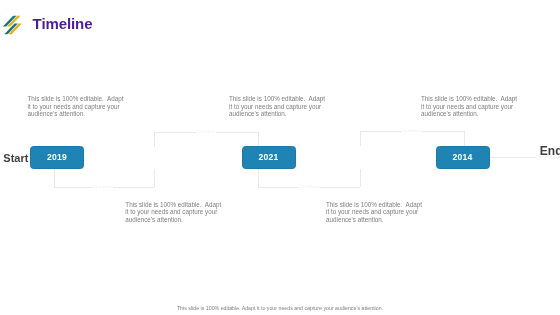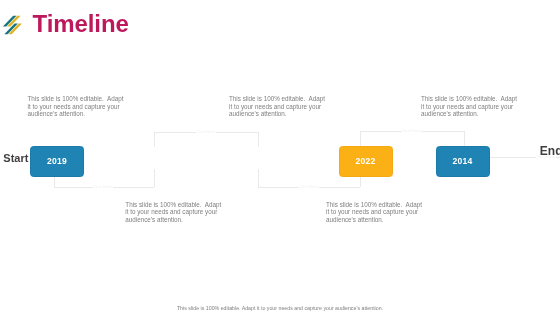--- a/index.html
+++ b/index.html
@@ -1,21 +1,21 @@
 <!DOCTYPE html>
 <html><head>
 <meta charset="utf-8">
 <style>
   html,body{margin:0;padding:0;}
   body{width:560px;height:315px;background:#ffffff;font-family:"Liberation Sans",sans-serif;overflow:hidden;position:relative;}
   .slide{position:absolute;left:0;top:0;width:560px;height:315px;}
   .logo{position:absolute;left:0px;top:0px;width:30px;height:40px;}
-  .title{position:absolute;left:32.6px;top:14px;font-size:24px;font-weight:bold;color:#be185d;letter-spacing:-0.1px;line-height:20px;}
+  .title{position:absolute;left:32.6px;top:14px;font-size:15px;font-weight:bold;color:#4c1d95;letter-spacing:-0.1px;line-height:20px;}
   .desc{position:absolute;white-space:pre-wrap;font-size:6.3px;line-height:7.9px;color:#7f7f7f;width:99px;}
-  .node{position:absolute;height:31px;width:54px;border-radius:3.5px;display:flex;align-items:center;justify-content:center;color:#fff;font-size:8.6px;font-weight:bold;letter-spacing:0.2px;box-sizing:border-box;padding-bottom:1.5px;}
+  .node{position:absolute;height:23px;width:54px;border-radius:3.5px;display:flex;align-items:center;justify-content:center;color:#fff;font-size:8.6px;font-weight:bold;letter-spacing:0.2px;box-sizing:border-box;padding-bottom:1.5px;}
   .blue{background:#1f83b4;border:0.7px solid #1b7aa8;}
   .orange{background:#fbb116;border:0.7px solid #f3a911;}
   .startlbl{position:absolute;font-size:11px;font-weight:bold;color:#3f3f3f;line-height:9px;}
   .endlbl{position:absolute;font-size:12px;font-weight:bold;color:#3f3f3f;line-height:9px;}
   .footer{position:absolute;left:0;width:560px;top:305px;text-align:center;font-size:5.25px;color:#808080;line-height:6px;}
   .hline{position:absolute;height:1px;background:#e9e9e9;}
   .vline{position:absolute;width:1px;background:#e9e9e9;}
   .conlbl{position:absolute;text-align:center;line-height:6.2px;}
   .conlbl span{font-size:4.4px;color:#f0f0f0;background:#ffffff;padding:0 0.5px;}
 </style>
@@ -59,17 +59,17 @@
   <div class="desc" style="left:27.5px;top:94.6px">This slide is 100% editable.  Adapt it to your needs and capture your audience's attention.</div>
   <div class="desc" style="left:229px;top:94.6px">This slide is 100% editable.  Adapt it to your needs and capture your audience's attention.</div>
   <div class="desc" style="left:421px;top:94.6px">This slide is 100% editable.  Adapt it to your needs and capture your audience's attention.</div>
   <div class="desc" style="left:125.3px;top:200.5px">This slide is 100% editable.  Adapt it to your needs and capture your audience's attention.</div>
   <div class="desc" style="left:326px;top:200.5px">This slide is 100% editable.  Adapt it to your needs and capture your audience's attention.</div>
 
   <div class="startlbl" style="left:3.3px;top:153.8px">Start</div>
   <div class="endlbl" style="left:539.8px;top:146.8px">End</div>
 
   <div class="node blue" style="left:30px;top:146px">2019</div>
-  <div class="node orange" style="left:338.5px;top:146px">2022</div>
+  <div class="node blue" style="left:241.5px;top:146px">2021</div>
   <div class="node blue" style="left:435.5px;top:146px">2014</div>
 
   <div class="footer">This slide is 100% editable. Adapt it to your needs and capture your audience's attention.</div>
 </div>
 
 </body></html>

